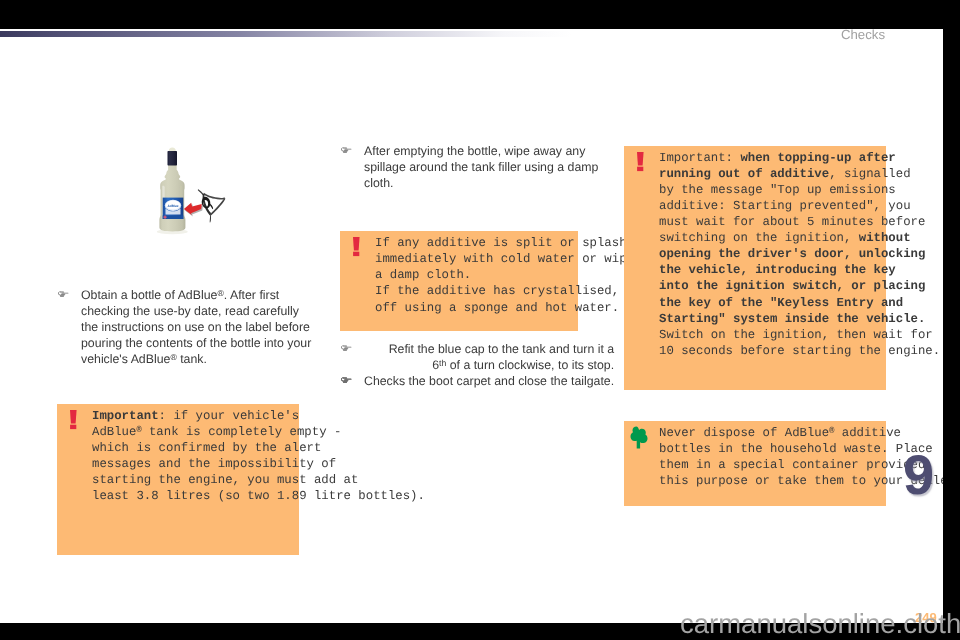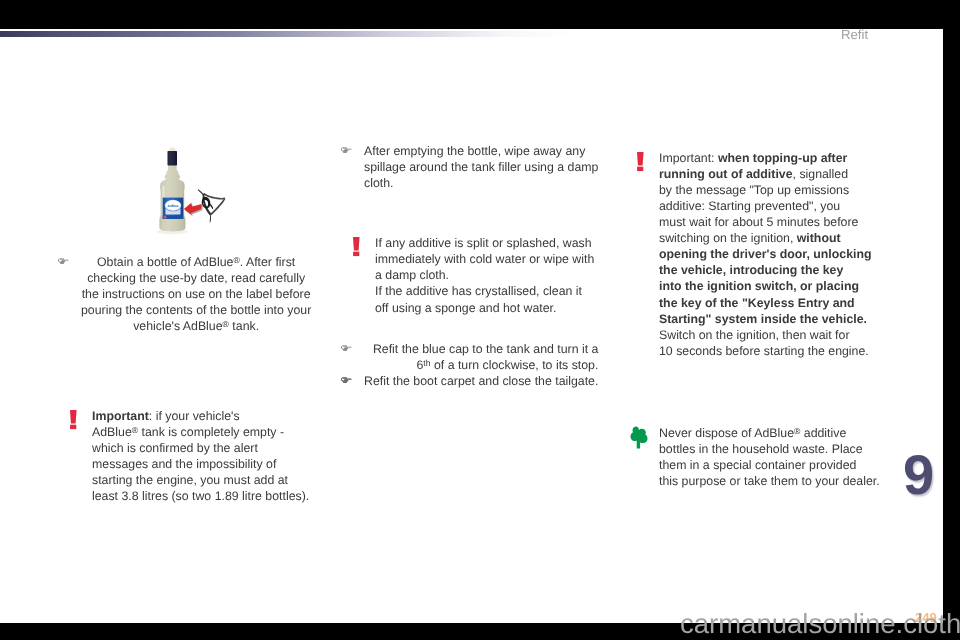--- a/index.html
+++ b/index.html
@@ -22,34 +22,34 @@
   
   .watermark{position:absolute;transform:translateZ(0);left:680px;top:608px;color:#a3a3a3;font-size:27.5px;white-space:nowrap;}
 
   
   .blk{position:absolute;font-size:12.33px;line-height:16.1px;color:#3a3a3a;white-space:nowrap;}
 
   .bl{position:absolute;}
   .bl .li{position:relative;padding-left:23px;}
   .bl .hand{position:absolute;left:-1px;top:3px;width:12px;height:8px;line-height:0;}
 
-  .box{position:absolute;background:#ffffff;}
+  .box{position:absolute;background:#fdba74;font-family:Liberation Mono, monospace;}
   .box .btxt{position:absolute;left:35px;font-size:12.33px;line-height:16.1px;color:#3a3a3a;white-space:nowrap;}
   .warn-icon{position:absolute;}
   .tree-icon{position:absolute;}
   b{font-weight:bold;}
   sup{font-size:.70em;vertical-align:.33em;line-height:0;}
 </style>
 </head>
 <body>
 
 <div class="page">
   <div class="sheet"></div>
   <div class="hdr-rule"></div>
-  <div class="hdr-title">Refit</div>
+  <div class="hdr-title">Checks</div>
 
   <div id="figure-slot" style="position:absolute;left:150px;top:146px;width:80px;height:90px;">
     <svg width="80" height="90" viewBox="0 0 80 90">
       <defs>
         <linearGradient id="gBody" x1="0" y1="0" x2="1" y2="0">
           <stop offset="0%" stop-color="#bcbca6"></stop>
           <stop offset="10%" stop-color="#cfcfb9"></stop>
           <stop offset="34%" stop-color="#d6d6c0"></stop>
           <stop offset="62%" stop-color="#cdcdb7"></stop>
           <stop offset="88%" stop-color="#c2c2ac"></stop>
@@ -121,37 +121,37 @@
         <path d="M59.8 57.6 C61.6 59.0 62.6 60.4 63.0 61.8
               C63.2 62.5 63.1 63.0 62.7 63.2 C62.2 62.8 61.8 61.9 61.0 60.8 C60.2 59.6 59.2 58.6 58.5 58.1 Z" fill="#1a1a1a"></path>
       </g>
       <g>
         <path d="M33.9 63.0 L41.2 56.8 L42.1 60.6 L51.8 58.0 L51.2 63.0 L41.0 67.2 L41.8 69.0 Z" fill="#8e8e8e" opacity=".7" transform="translate(1.1,1.4)"></path>
         <path d="M33.9 63.0 L41.2 56.8 L42.1 60.6 L51.8 58.0 L51.2 63.0 L41.0 67.2 L41.8 69.0 Z" fill="#dd2a2c"></path>
       </g>
     </svg>
   </div>
 
-  <div class="bl" style="left:58px;top:254px;text-align:center;">
+  <div class="bl" style="left:58px;top:287px;">
     <div class="li blk" style="position:relative;left:0;top:0;">
       <span class="hand"><svg width="12" height="8" viewBox="0 0 48 32">
             <g fill="#6e6e6e">
               <path d="M13.5 4.5 C10 5.2 7.5 6.5 6 8.5 C4 11 4 15 6 17.5 C7.5 19.5 10 20.8 13.5 21.5 L13.5 19 C11 18.4 9.2 17.4 8.2 16 C7 14.2 7 11.8 8.2 10 C9.2 8.6 11 7.6 13.5 7 Z"></path>
               <path d="M12 6 L25 6 C27 6 28.5 7 28.5 8.6 L28.5 10 L13 10 C11.5 10 10.6 9 10.6 8 C10.6 7 11 6.3 12 6 Z"></path>
               <path d="M20 10.5 L44 10.5 C45.6 10.5 46.5 11.3 46.5 12.4 C46.5 13.6 45.6 14.4 44 14.4 L20 14.4 C18.4 14.4 17.5 13.6 17.5 12.4 C17.5 11.3 18.4 10.5 20 10.5 Z"></path>
               <path d="M18 15 L31 15 C32.4 15 33.2 15.8 33.2 16.8 C33.2 17.9 32.4 18.7 31 18.7 L18 18.7 C16.6 18.7 15.8 17.9 15.8 16.8 C15.8 15.8 16.6 15 18 15 Z"></path>
               <path d="M13 19.4 L28 19.4 C29.4 19.4 30.2 20.2 30.2 21.2 C30.2 22.3 29.4 23.1 28 23.1 L13 23.1 C11.6 23.1 10.8 22.3 10.8 21.2 C10.8 20.2 11.6 19.4 13 19.4 Z"></path>
               <path d="M14 23.6 L26 23.6 C27.2 23.6 27.9 24.3 27.9 25.2 C27.9 26.1 27.2 26.8 26 26.8 L14 26.8 C12.8 26.8 12.1 26.1 12.1 25.2 C12.1 24.3 12.8 23.6 14 23.6 Z"></path>
             </g>
           </svg></span>
       <span>Obtain a bottle of AdBlue<sup>®</sup>. After first<br>checking the use-by date, read carefully<br>the instructions on use on the label before<br>pouring the contents of the bottle into your<br>vehicle's AdBlue<sup>®</sup> tank.</span>
     </div>
   </div>
 
-  <div class="box" style="left:57px;top:404px;width:274px;height:151px;">
+  <div class="box" style="left:57px;top:404px;width:242px;height:151px;">
     <span class="warn-icon" style="left:13px;top:6px;"><svg width="7" height="19.5" viewBox="0 0 7 19.5">
           <path d="M0 0 H6.6 L5.6 13.4 H0.9 Z" fill="#e32940"></path>
           <rect x="0.1" y="14.7" width="6.2" height="4.4" fill="#e32940"></rect>
         </svg></span>
     <span class="btxt" style="top:3.9px;"><b>Important</b>: if your vehicle's<br>AdBlue<sup>®</sup> tank is completely empty -<br>which is confirmed by the alert<br>messages and the impossibility of<br>starting the engine, you must add at<br>least 3.8 litres (so two 1.89 litre bottles).</span>
   </div>
 
   <div class="bl" style="left:341px;top:143px;">
     <div class="li blk" style="position:relative;left:0;top:0;">
       <span class="hand"><svg width="12" height="8" viewBox="0 0 48 32">
@@ -218,21 +218,21 @@
       <span class="hand"><svg width="12" height="8" viewBox="0 0 48 32">
             <g fill="#6e6e6e">
               <path d="M13.5 4.5 C10 5.2 7.5 6.5 6 8.5 C4 11 4 15 6 17.5 C7.5 19.5 10 20.8 13.5 21.5 L13.5 19 C11 18.4 9.2 17.4 8.2 16 C7 14.2 7 11.8 8.2 10 C9.2 8.6 11 7.6 13.5 7 Z"></path>
               <path d="M12 6 L25 6 C27 6 28.5 7 28.5 8.6 L28.5 10 L13 10 C11.5 10 10.6 9 10.6 8 C10.6 7 11 6.3 12 6 Z"></path>
               <path d="M20 10.5 L44 10.5 C45.6 10.5 46.5 11.3 46.5 12.4 C46.5 13.6 45.6 14.4 44 14.4 L20 14.4 C18.4 14.4 17.5 13.6 17.5 12.4 C17.5 11.3 18.4 10.5 20 10.5 Z"></path>
               <path d="M18 15 L31 15 C32.4 15 33.2 15.8 33.2 16.8 C33.2 17.9 32.4 18.7 31 18.7 L18 18.7 C16.6 18.7 15.8 17.9 15.8 16.8 C15.8 15.8 16.6 15 18 15 Z"></path>
               <path d="M13 19.4 L28 19.4 C29.4 19.4 30.2 20.2 30.2 21.2 C30.2 22.3 29.4 23.1 28 23.1 L13 23.1 C11.6 23.1 10.8 22.3 10.8 21.2 C10.8 20.2 11.6 19.4 13 19.4 Z"></path>
               <path d="M14 23.6 L26 23.6 C27.2 23.6 27.9 24.3 27.9 25.2 C27.9 26.1 27.2 26.8 26 26.8 L14 26.8 C12.8 26.8 12.1 26.1 12.1 25.2 C12.1 24.3 12.8 23.6 14 23.6 Z"></path>
             </g>
           </svg></span>
-      <span>Refit the boot carpet and close the tailgate.</span>
+      <span>Checks the boot carpet and close the tailgate.</span>
     </div>
   </div>
 
   <div class="box" style="left:624px;top:146px;width:262px;height:244px;">
     <span class="warn-icon" style="left:13px;top:6px;"><svg width="7" height="19.5" viewBox="0 0 7 19.5">
           <path d="M0 0 H6.6 L5.6 13.4 H0.9 Z" fill="#e32940"></path>
           <rect x="0.1" y="14.7" width="6.2" height="4.4" fill="#e32940"></rect>
         </svg></span>
     <span class="btxt" style="top:3.7px;">Important: <b>when topping-up after</b><br><b>running out of additive</b>, signalled<br>by the message "Top up emissions<br>additive: Starting prevented", you<br>must wait for about 5 minutes before<br>switching on the ignition, <b>without</b><br><b>opening the driver's door, unlocking</b><br><b>the vehicle, introducing the key</b><br><b>into the ignition switch, or placing</b><br><b>the key of the "Keyless Entry and</b><br><b>Starting" system inside the vehicle.</b><br>Switch on the ignition, then wait for<br>10 seconds before starting the engine.</span>
   </div>

